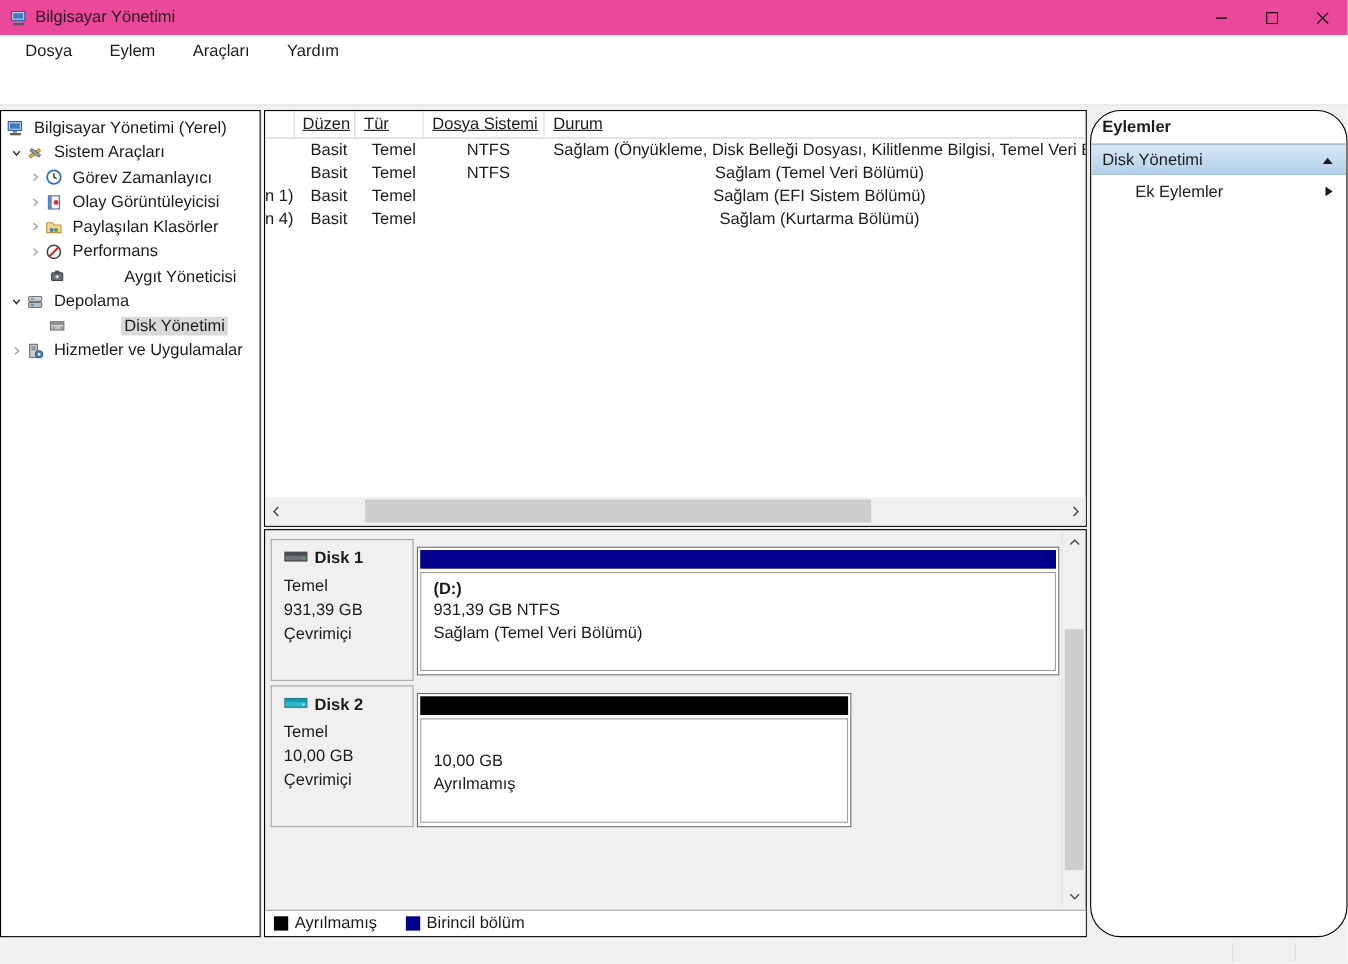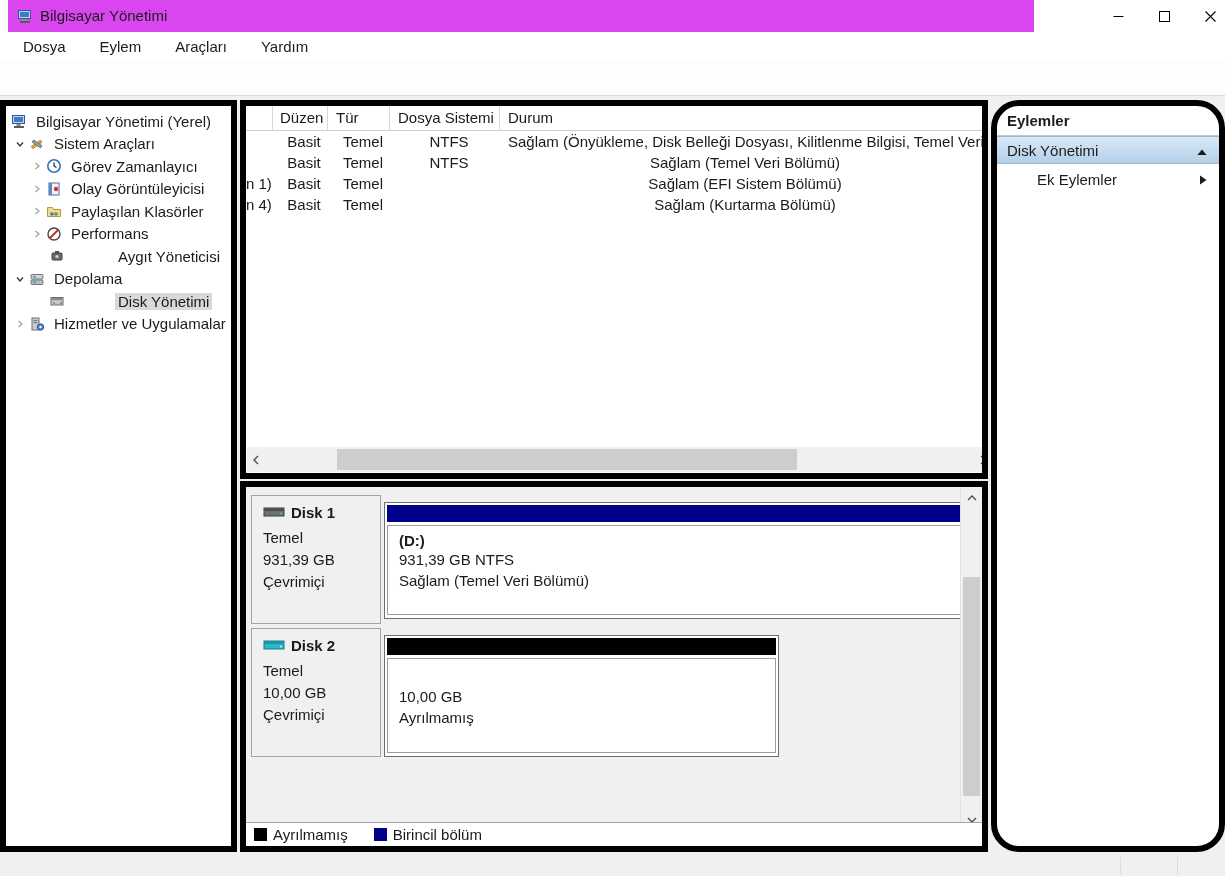--- a/index.html
+++ b/index.html
@@ -1,53 +1,53 @@
 <!DOCTYPE html>
 <html><head>
 <meta charset="utf-8">
 <style>
   * { margin:0; padding:0; box-sizing:border-box; }
   html,body { width:1225px; height:876px; overflow:hidden; background:#fff;
               font-family:"Liberation Sans","DejaVu Sans",sans-serif; color:#1b1b1b; }
   .abs { position:absolute; }
 
   
-  #titlebar { left:8px; top:0; width:1026px; height:32px; background:#d946ef; }
+  #titlebar { left:0; top:0; width:1225px; height:32px; background:#ec4899; }
   #title-icon { left:9px; top:8px; }
   #title-text { left:32px; top:7px; font-size:15px; }
   .wbtn { top:0; width:46px; height:32px; display:flex; align-items:center; justify-content:center; }
   #btn-min { left:1087px; } #btn-max { left:1133px; } #btn-close { left:1179px; }
 
   
   #menubar { left:0; top:32px; width:1225px; height:28px; background:#fff; display:flex; align-items:center; padding-left:13px; }
   .menu-item { font-size:15px; padding:4px 10px; margin-right:14px; }
 
   
   #toolbar { left:0; top:60px; width:1225px; height:36px; background:#fdfdfd; border-bottom:1px solid #d9d9d9; }
   .tbtn { top:65px; width:26px; height:26px; display:flex; align-items:center; justify-content:center; border:1px solid transparent; }
   .tbtn.hl { background:#d5e8f8; border:1px solid #7ab0dd; }
   .tsep { top:66px; width:1px; height:24px; background:#d0d0d0; }
 
   
   #workspace { left:0; top:96px; width:1225px; height:759px; background:#f0f0f0; }
-  .panel { background:#fff; border:6px solid #000000; }
+  .panel { background:#fff; border:1px solid #000000; }
 
   
   #tree-panel { left:0; top:100px; width:237px; height:752px; overflow:hidden; }
   .tree-row { height:22.5px; display:flex; align-items:center; font-size:15px; white-space:nowrap; }
   .tree-row .chev { width:16px; display:flex; justify-content:center; flex:none; }
   .tree-row .ticon { width:18px; margin-right:5px; display:flex; justify-content:center; flex:none; }
   .tree-label { padding:0 3px; }
   .tree-label.sel { background:#d9d9d9; }
   .lv0 { padding-left:4px; } .lv1 { padding-left:6px; } .lv2 { padding-left:23px; }
   .lv2b { padding-left:42px;gap:44px; }
 
   
   #list-panel { left:240px; top:100px; width:748px; height:379px; overflow:hidden; }
-  #list-header { display:flex; height:25px; border-bottom:1px solid #cfcfcf; align-items:center; font-size:15px; }
+  #list-header { display:flex; height:25px; border-bottom:1px solid #cfcfcf; align-items:center; font-size:15px;text-decoration:underline; }
   .hcell { height:25px; line-height:24px; border-right:1px solid #d9d9d9; padding-left:8px; white-space:nowrap; overflow:hidden; }
   .c0 { width:27px; flex:none; padding-left:0; }
   .c1 { width:55px; flex:none; padding-left:7px; }
   .c2 { width:62px; flex:none; }
   .c3 { width:110px; flex:none; }
   .c4 { flex:1; border-right:none; }
   .lrow { display:flex; height:21px; align-items:center; font-size:15px; }
   .lcell { padding-left:8px; white-space:nowrap; overflow:hidden;text-align:center; }
   .lcell.c0 { padding:0 2px 0 0; text-align:right; }
   .lcell.c1 { padding-left:7px; }

